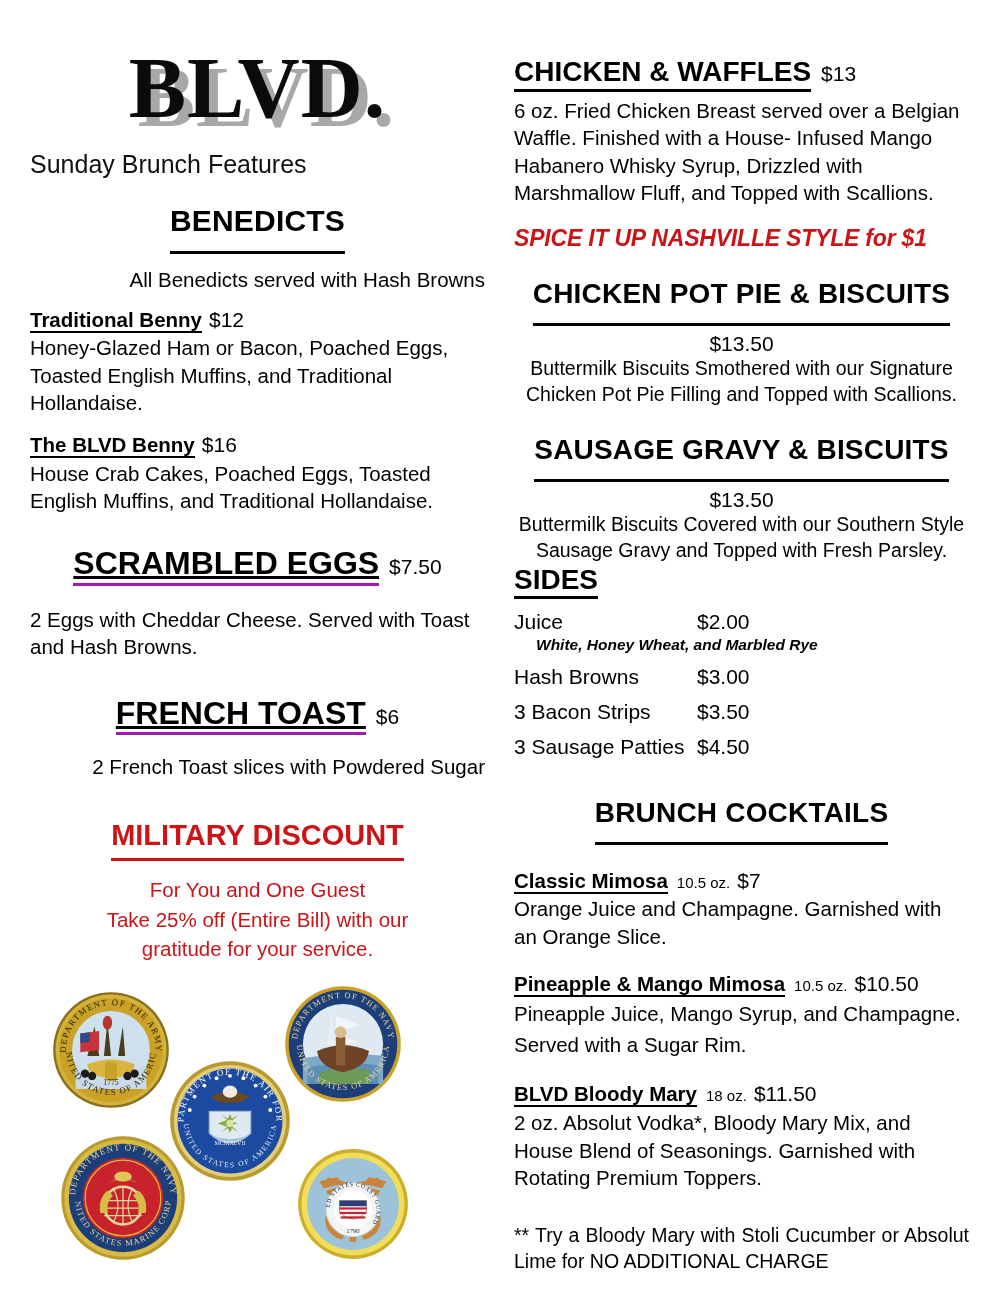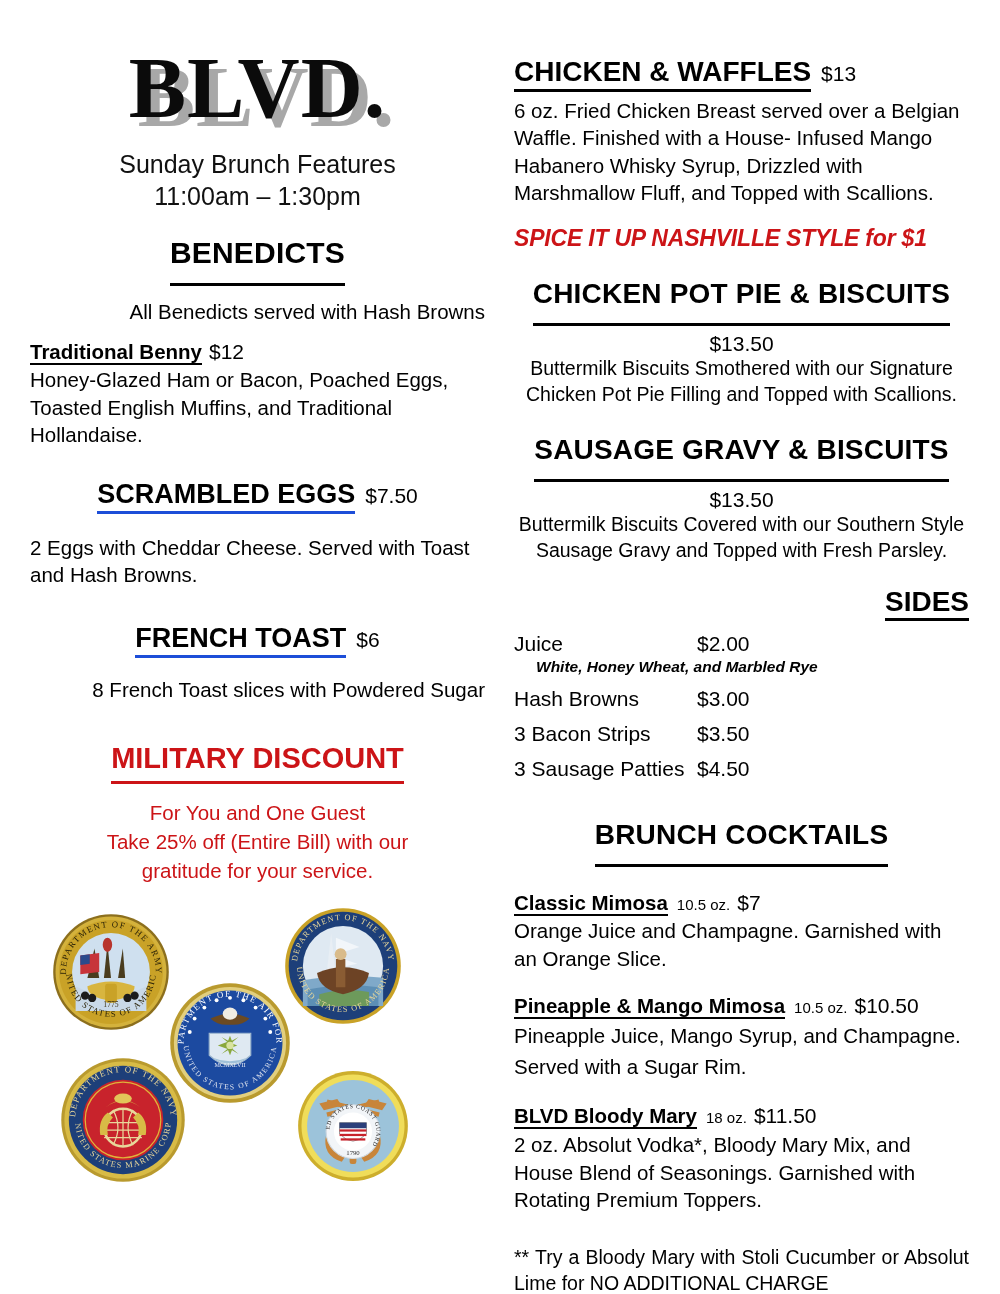--- a/index.html
+++ b/index.html
@@ -15,21 +15,21 @@
   .col-right{position:absolute;left:514px;top:0;width:455px;}
 
   
   .logo-wrap{text-align:center;padding-top:48px;}
   .logo{
     font-family:"Liberation Serif",serif;font-weight:700;
     font-size:86px;line-height:.95;letter-spacing:1px;
     color:#0b0b0b;display:inline-block;
     text-shadow:9px 9px 0 #a8a8a8;
   }
-  .tagline{font-size:25px;line-height:1.28;text-align:center;margin-top:18px;color:#111;}
+  .tagline{font-size:25px;line-height:1.28;text-align:left;margin-top:18px;color:#111;}
 
   
   .sec-head{
     font-weight:700;text-align:center;margin:0;color:#000;
     letter-spacing:.2px;
   }
   .sec-head span{
     border-bottom:3px solid #000;padding-bottom:13px;display:inline-block;
   }
   .h-benedicts{font-size:30px;margin-top:24px;}
@@ -45,22 +45,22 @@
   .item-desc{font-size:20.5px;line-height:1.345;margin-top:1px;}
 
   
   .blk{text-align:center;margin-top:20px;}
   .blk .price-line{font-size:21px;margin-top:2px;}
   .blk .desc{font-size:19.5px;line-height:1.33;margin-top:0px;}
 
   
   .head-inline{text-align:center;margin-top:26px;font-size:0;}
   .head-inline .ttl{
-    font-size:27px;font-weight:700;border-bottom:3px solid #1d4ed8;
-    display:inline-block;line-height:1.18;
+    font-size:32px;font-weight:700;border-bottom:3px solid #a21caf;
+    display:inline-block;line-height:1.18;text-decoration:underline;
   }
   .head-inline .pr{font-size:21px;font-weight:400;margin-left:10px;display:inline-block;}
 
   
   .head-flush{font-size:0;margin-top:0;}
   .head-flush .ttl{font-size:28px;font-weight:700;border-bottom:3px solid #000;display:inline-block;line-height:1.2;}
   .head-flush .pr{font-size:21px;font-weight:400;margin-left:10px;}
 
   
   .promo{
@@ -70,21 +70,21 @@
 
   
   .mil-head{
     text-align:center;color:#cc1417;font-weight:700;font-size:29px;
     margin-top:40px;
   }
   .mil-head span{border-bottom:3px solid #cc1417;display:inline-block;padding-bottom:6px;}
   .mil-body{text-align:center;color:#cc1417;font-size:20.5px;line-height:1.42;margin-top:14px;}
 
   
-  .sides-head{margin-top:22px;text-align:right;}
+  .sides-head{}
   .sides-head span{font-size:28px;font-weight:700;border-bottom:3px solid #000;display:inline-block;}
   .sides-row{display:flex;font-size:21px;margin-top:11px;}
   .sides-row .nm{width:183px;}
   .sides-row .pr{}
   .sides-sub{font-size:15.5px;font-style:italic;font-weight:600;margin-left:22px;margin-top:2px;}
 
   
   .footnote{
     font-size:19.5px;line-height:1.35;margin-top:30px;text-align:justify;
   }
@@ -99,45 +99,50 @@
 <div class="page">
 
   <div class="col-left">
 
     <div class="logo-wrap">
       <div class="logo">BLVD.</div>
     </div>
 
     <div class="tagline">
       <div>Sunday Brunch Features</div>
-      <div>11:00am – 1:30pm</div>
     </div>
 
     <div class="sec-head h-benedicts">
       <span>BENEDICTS</span>
     </div>
     <div class="note-center">All Benedicts served with Hash Browns</div>
 
     <div class="item">
       <div class="item-title">
         <span class="nm">Traditional Benny</span><span class="price">$12</span>
       </div>
       <div class="item-desc">Honey-Glazed Ham or Bacon, Poached Eggs, Toasted English Muffins, and Traditional Hollandaise.</div>
     </div>
 
+    <div class="item">
+      <div class="item-title">
+        <span class="nm">The BLVD Benny</span><span class="price">$16</span>
+      </div>
+      <div class="item-desc">House Crab Cakes, Poached Eggs, Toasted English Muffins, and Traditional Hollandaise.</div>
+    </div>
 
     <div class="head-inline" style="margin-top:30px">
       <span class="ttl">SCRAMBLED EGGS</span><span class="pr">$7.50</span>
     </div>
     <div class="item-desc" style="margin-top:20px">2 Eggs with Cheddar Cheese. Served with Toast and Hash Browns.</div>
 
     <div class="head-inline" style="margin-top:34px">
       <span class="ttl">FRENCH TOAST</span><span class="pr">$6</span>
     </div>
-    <div class="note-center" style="margin-top:20px">8 French Toast slices with Powdered Sugar</div>
+    <div class="note-center" style="margin-top:20px">2 French Toast slices with Powdered Sugar</div>
 
     <div class="mil-head">
       <span>MILITARY DISCOUNT</span>
     </div>
     <div class="mil-body">
       <div>For You and One Guest</div>
       <div>Take 25% off (Entire Bill) with our</div>
       <div>gratitude for your service.</div>
     </div>
 

